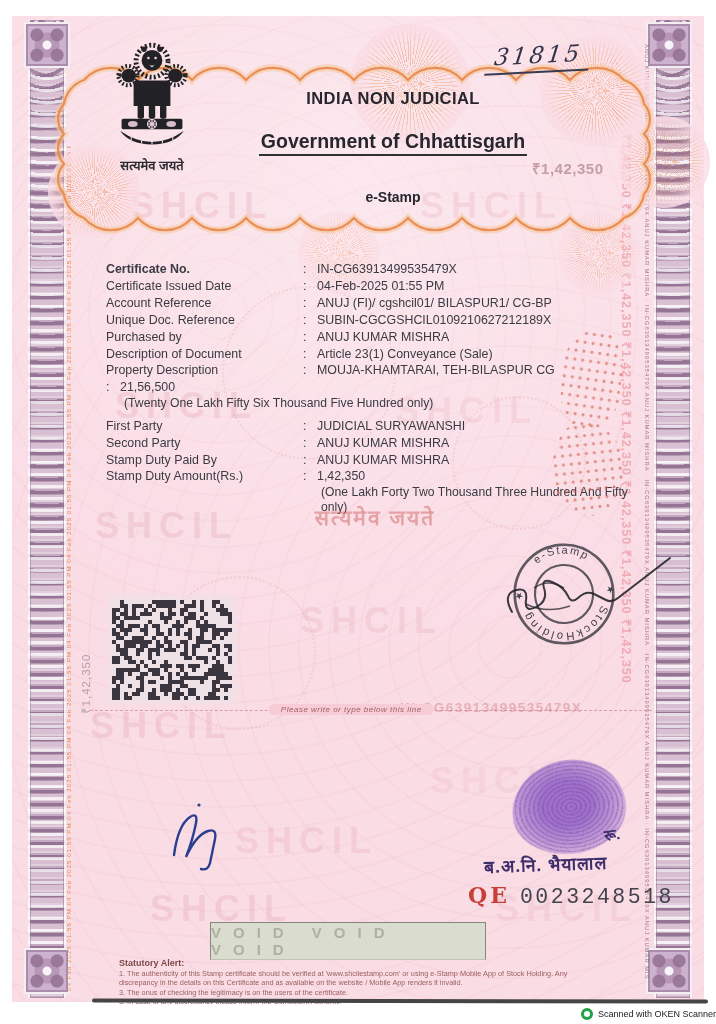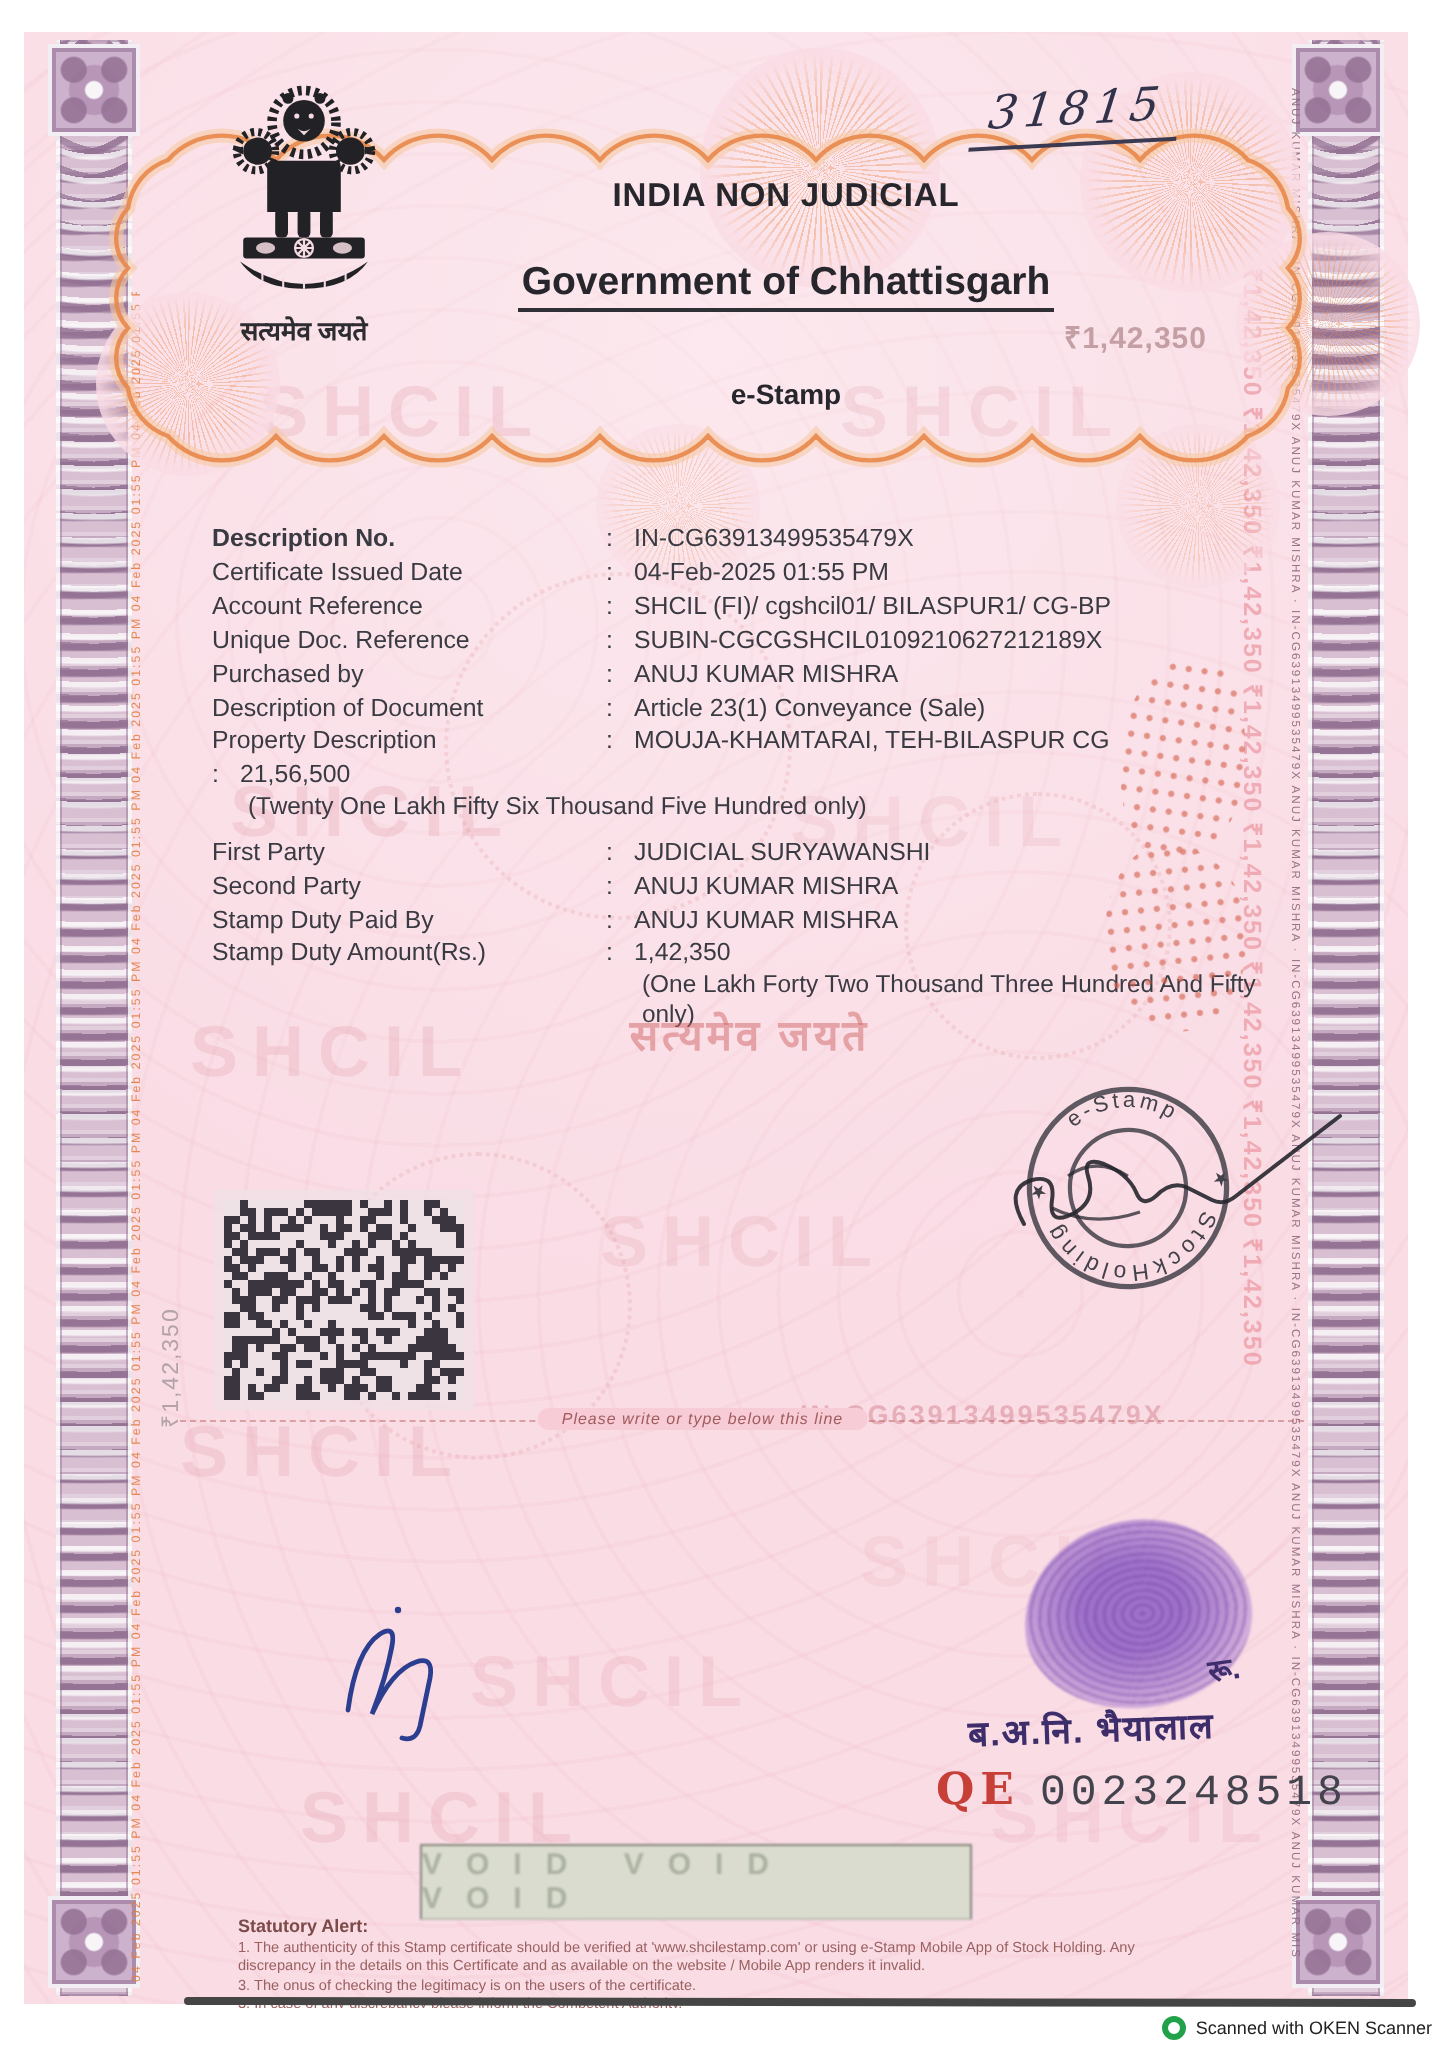--- a/index.html
+++ b/index.html
@@ -192,42 +192,42 @@
 
     <div class="hand-number">31815</div>
     <div class="hdr" id="t1">INDIA NON JUDICIAL</div>
     <div class="hdr" id="t2"><span>Government of Chhattisgarh</span></div>
     <div class="amount-wm">₹1,42,350</div>
     <div class="hdr" id="t3">e-Stamp</div>
 
     <div id="fields">
 
         <div class="frow bold-label">
-          <span class="lbl">Description No.</span>
+          <span class="lbl">Certificate No.</span>
           <span class="col">:</span>
           <span class="val">
             <div>IN-CG63913499535479X</div>
 
           </span>
         </div>
 
         <div class="frow">
           <span class="lbl">Certificate Issued Date</span>
           <span class="col">:</span>
           <span class="val">
             <div>04-Feb-2025 01:55 PM</div>
 
           </span>
         </div>
 
         <div class="frow">
           <span class="lbl">Account Reference</span>
           <span class="col">:</span>
           <span class="val">
-            <div>SHCIL (FI)/ cgshcil01/ BILASPUR1/ CG-BP</div>
+            <div>ANUJ (FI)/ cgshcil01/ BILASPUR1/ CG-BP</div>
 
           </span>
         </div>
 
         <div class="frow">
           <span class="lbl">Unique Doc. Reference</span>
           <span class="col">:</span>
           <span class="val">
             <div>SUBIN-CGCGSHCIL0109210627212189X</div>
 

